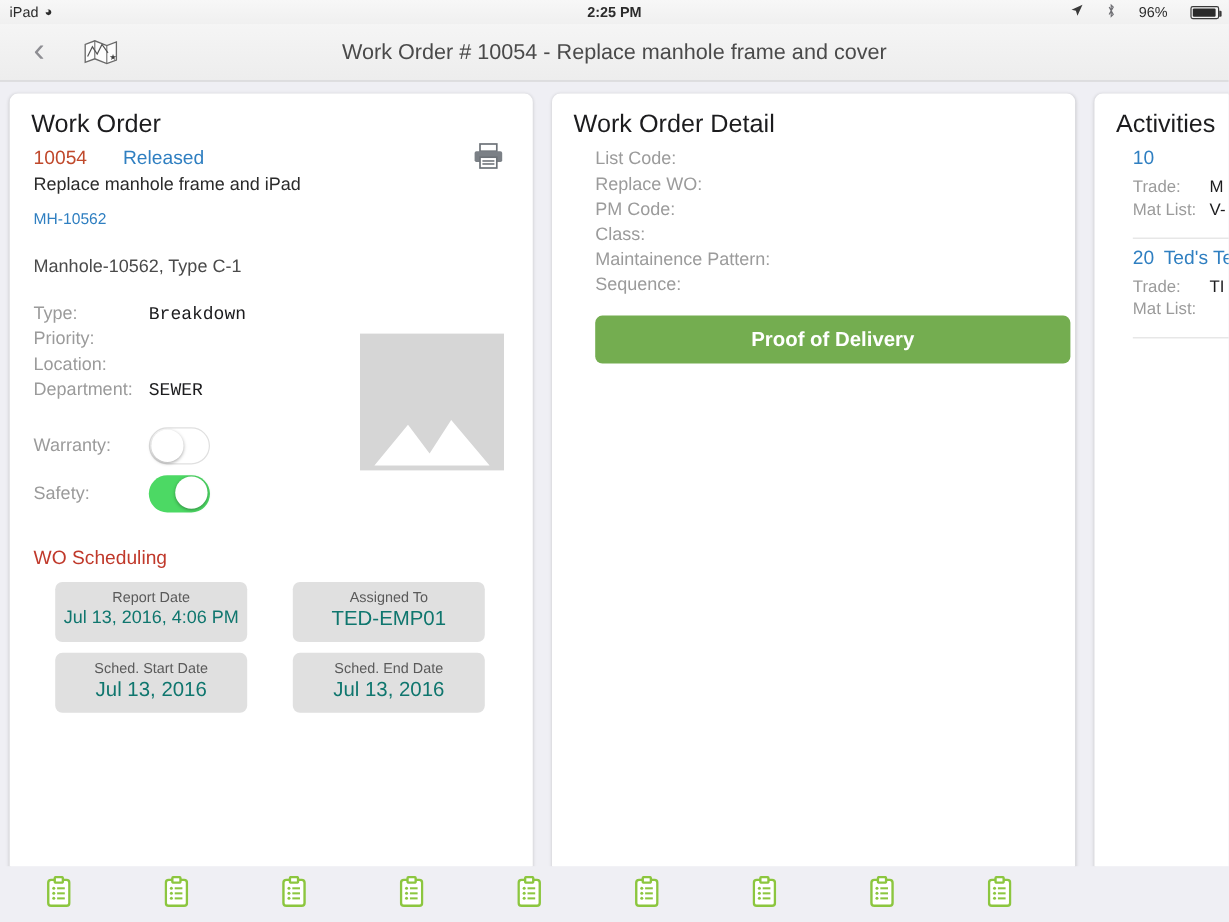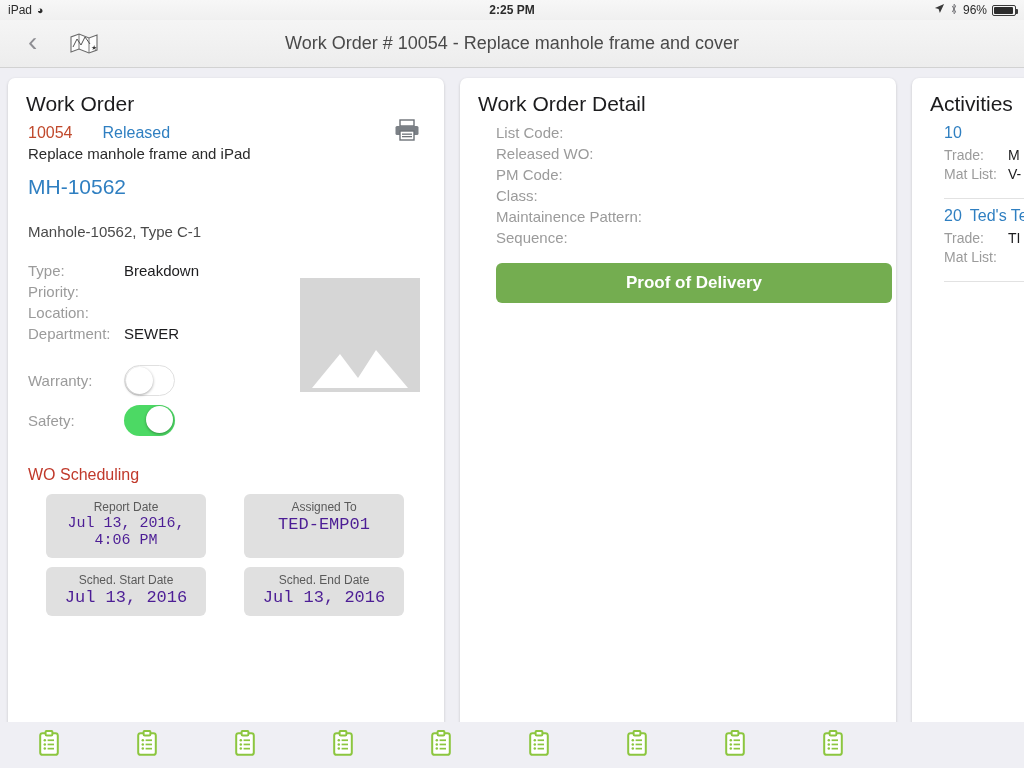--- a/index.html
+++ b/index.html
@@ -18,21 +18,21 @@
     padding:0 8px;
     font-size:12px; color:#2b2b2b;
     position:relative;
   }
   .sb-left{ display:flex; align-items:center; gap:5px; }
   .sb-center{
     position:absolute; left:0; right:0; text-align:center;
     font-size:12px; font-weight:bold; color:#2b2b2b;
     pointer-events:none;
   }
-  .sb-right{ margin-left:auto; display:flex; align-items:center; gap:5px; font-size:12px; }
+  .sb-right{ margin-left:auto; display:flex; align-items:center; gap:19px; font-size:12px; }
   .wifi-glyph{ font-size:11px; line-height:1; }
   .battery{
     width:24px; height:11px; border:1px solid #3a3a3a; border-radius:2px;
     position:relative; display:inline-block;
   }
   .battery::after{
     content:""; position:absolute; right:-3px; top:3px;
     width:2px; height:5px; background:#3a3a3a; border-radius:0 1px 1px 0;
   }
   .battery .fill{ position:absolute; left:1px; top:1px; bottom:1px; width:88%; background:#2b2b2b; border-radius:1px; }
@@ -82,32 +82,32 @@
     font-size:21px; color:#1c1c1e; font-weight:400;
     margin-bottom:8px;
   }
 
   
   .wo-body{ padding-left:2px; position:relative; }
   .wo-id-row{ display:flex; align-items:baseline; gap:30px; margin-bottom:3px; }
   .wo-id{ font-size:16px; color:#c0492c; }
   .wo-status{ font-size:16px; color:#2f7fc1; }
   .wo-desc{ font-size:15px; color:#2b2b2b; margin-bottom:13px; }
-  .wo-asset{ font-size:21px; color:#2f7fc1; margin-bottom:2px; }
+  .wo-asset{ font-size:13px; color:#2f7fc1; margin-bottom:2px; }
   .wo-asset-desc{ font-size:15px; color:#4a4a4a; margin-bottom:22px;margin-top:24px; }
 
   .printer-icon{
     position:absolute; top:40px; right:24px;
     cursor:pointer;
   }
 
   .field-list{ }
   .field-row{ display:flex; align-items:baseline; height:21px; }
   .field-label{ font-size:15px; color:#9b9b9b; width:96px; flex:0 0 96px; }
-  .field-value{ font-size:15px; color:#1c1c1e; }
+  .field-value{ font-size:15px; color:#1c1c1e;font-family:Liberation Mono, monospace; }
 
   .photo-placeholder{
     position:absolute; top:154px; left:274px;
     width:120px; height:114px;
     background:#d6d6d6;
     display:flex; align-items:flex-end; justify-content:center;
   }
 
   .toggle-row{ display:flex; align-items:center; height:40px; }
   .toggle-label{ font-size:15px; color:#9b9b9b; width:96px; flex:0 0 96px; }
@@ -136,21 +136,21 @@
     grid-template-columns:160px 160px;
     gap:9px 38px;
     padding-left:18px;
   }
   .sched-cell{
     background:#e0e0e0; border-radius:6px;
     padding:6px 4px 9px 4px;
     text-align:center; cursor:pointer;
   }
   .sched-cap{ font-size:12px; color:#5a5a5a; margin-bottom:1px; }
-  .sched-val{ font-size:17px; color:#4c1d95;font-family:Liberation Mono, monospace; }
+  .sched-val{ font-size:17px; color:#0f766e; }
   .sched-val.small{ font-size:15px; }
 
   .btn-green{
     background:#74ad50; color:#0c4a6e;
     border:none; border-radius:6px;
     font-size:17px; font-family:"Liberation Sans", sans-serif;
     font-weight:bold;
     cursor:pointer;
     width:100%; height:40px;
   }
@@ -326,21 +326,21 @@
 
     <div class="card-footer-btn">
       <button class="btn-green">Edit Work Order</button>
     </div>
   </div>
 
   <div class="card card-detail">
     <div class="card-title">Work Order Detail</div>
     <div class="detail-fields">
       <div class="detail-row">List Code:</div>
-      <div class="detail-row">Released WO:</div>
+      <div class="detail-row">Replace WO:</div>
       <div class="detail-row">PM Code:</div>
       <div class="detail-row">Class:</div>
       <div class="detail-row">Maintainence Pattern:</div>
       <div class="detail-row">Sequence:</div>
     </div>
     <div class="pod-wrap">
       <button class="pod-btn">Proof of Delivery</button>
     </div>
   </div>
 

